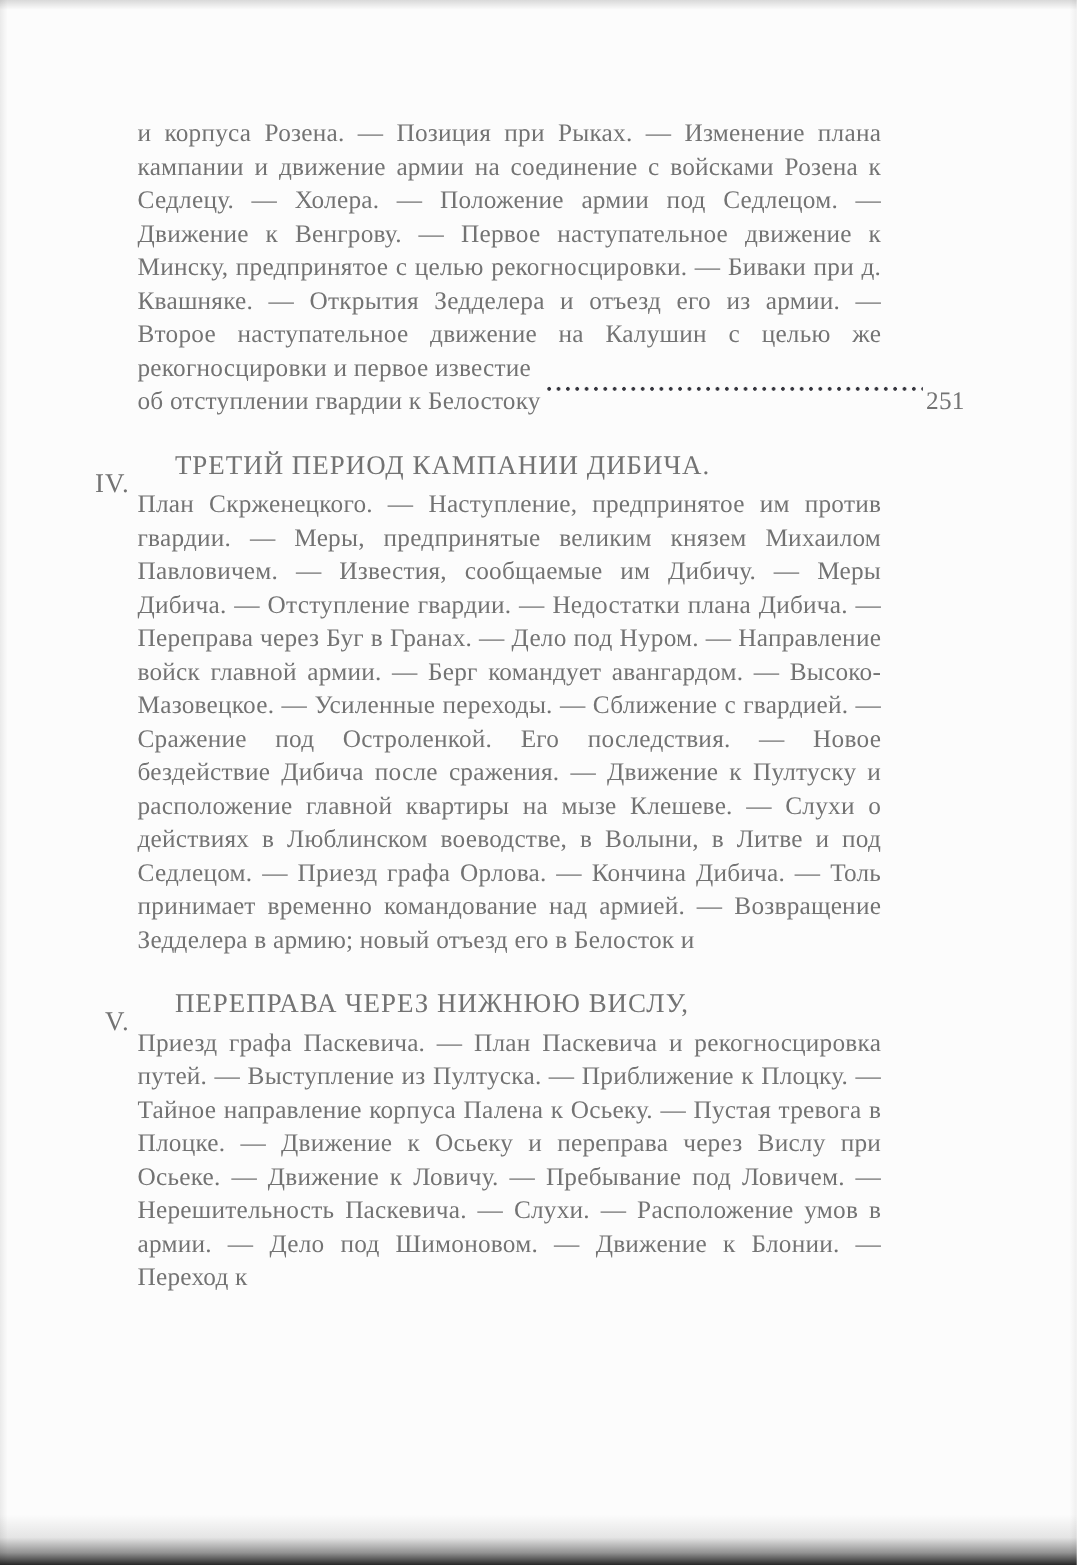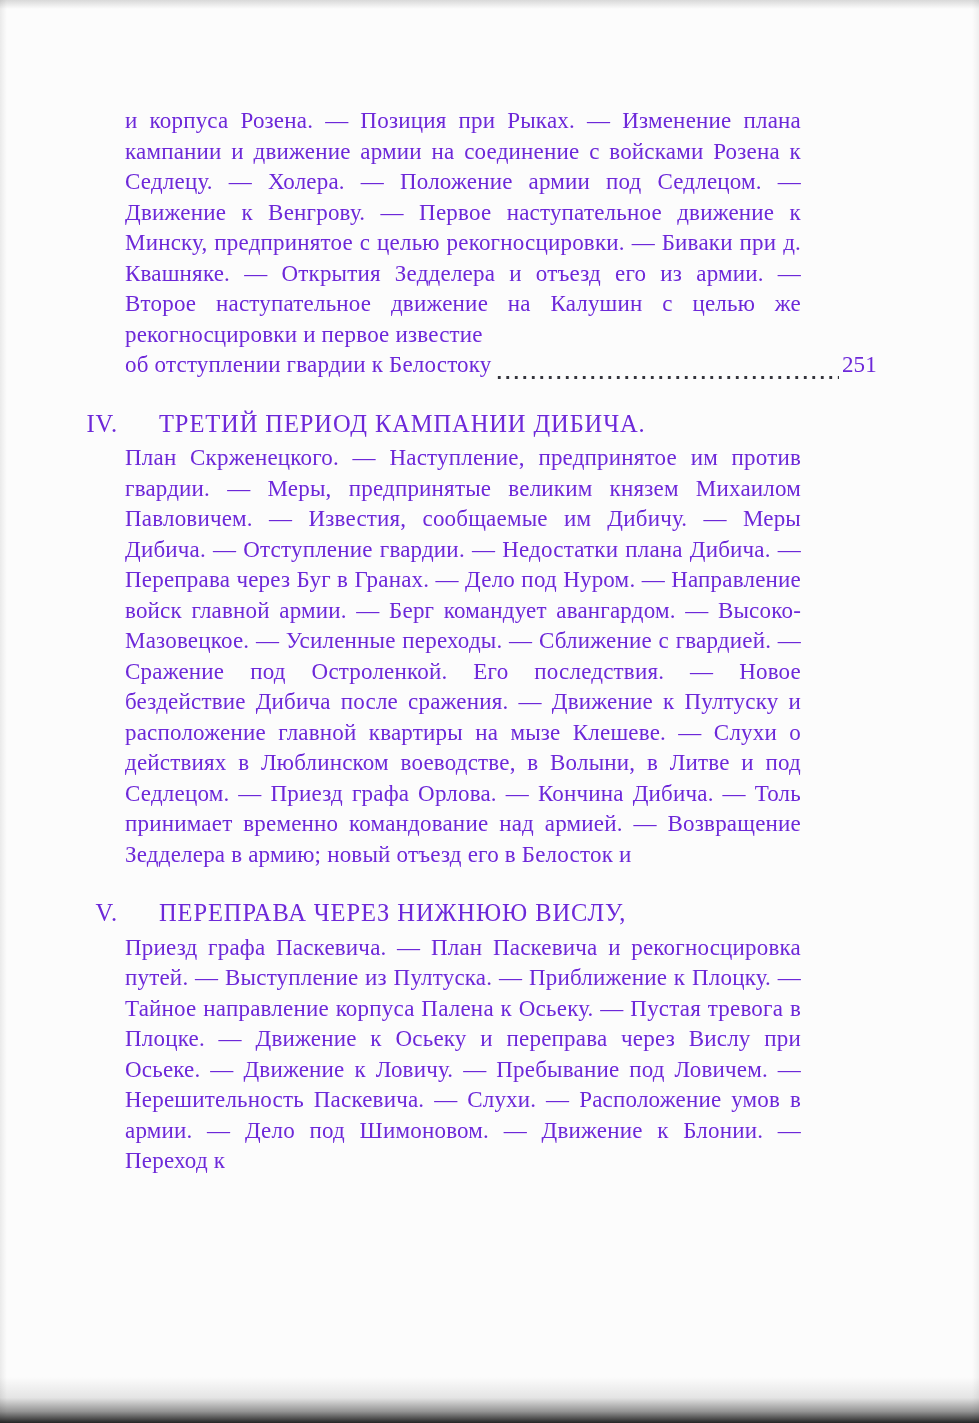--- a/index.html
+++ b/index.html
@@ -4,38 +4,38 @@
 <style>
   * { margin: 0; padding: 0; box-sizing: border-box; }
   html, body { background: #ffffff; }
   .page {
     position: relative;
     width: 979px;
     height: 1423px;
     background: #fcfcfc;
     overflow: hidden;
     font-family: "Liberation Serif", "DejaVu Serif", serif;
-    color: #6d28d9;
+    color: #737373;
   }
   .content {
     position: absolute;
     top: 106px;
     left: 125px;
     width: 752px;
   }
   .entry-body {
     width: 676px;
     font-size: 23px;
     line-height: 30.5px;
     text-align: justify;
     letter-spacing: 0.2px;
   }
   .leader-line {
     display: flex;
-    align-items: flex-end;
+    align-items: flex-start;
     width: 752px;
     font-size: 23px;
     line-height: 30.5px;
     letter-spacing: 0.2px;
   }
   .last-text { white-space: nowrap; }
   .dot-leader {
     flex: 1 1 auto;
     height: 7px;
     margin: 0 3px;
@@ -48,21 +48,21 @@
   .entry-heading {
     position: relative;
     margin: 26px 0 3px 0;
     font-size: 24.5px;
     line-height: 33.5px;
     letter-spacing: 0.9px;
   }
   .chapter-numeral {
     position: absolute;
     right: 100%;
-    top: 0;
+    top: 16px;
     margin-right: 7px;
     white-space: nowrap;
   }
   .hline { display: block; margin-left: 34px; }
   .edge-top {
     position: absolute; top: 0; left: 0; right: 0; height: 9px;
     background: linear-gradient(to bottom, rgba(0,0,0,0.14), rgba(0,0,0,0));
     pointer-events: none;
   }
   .edge-left {

